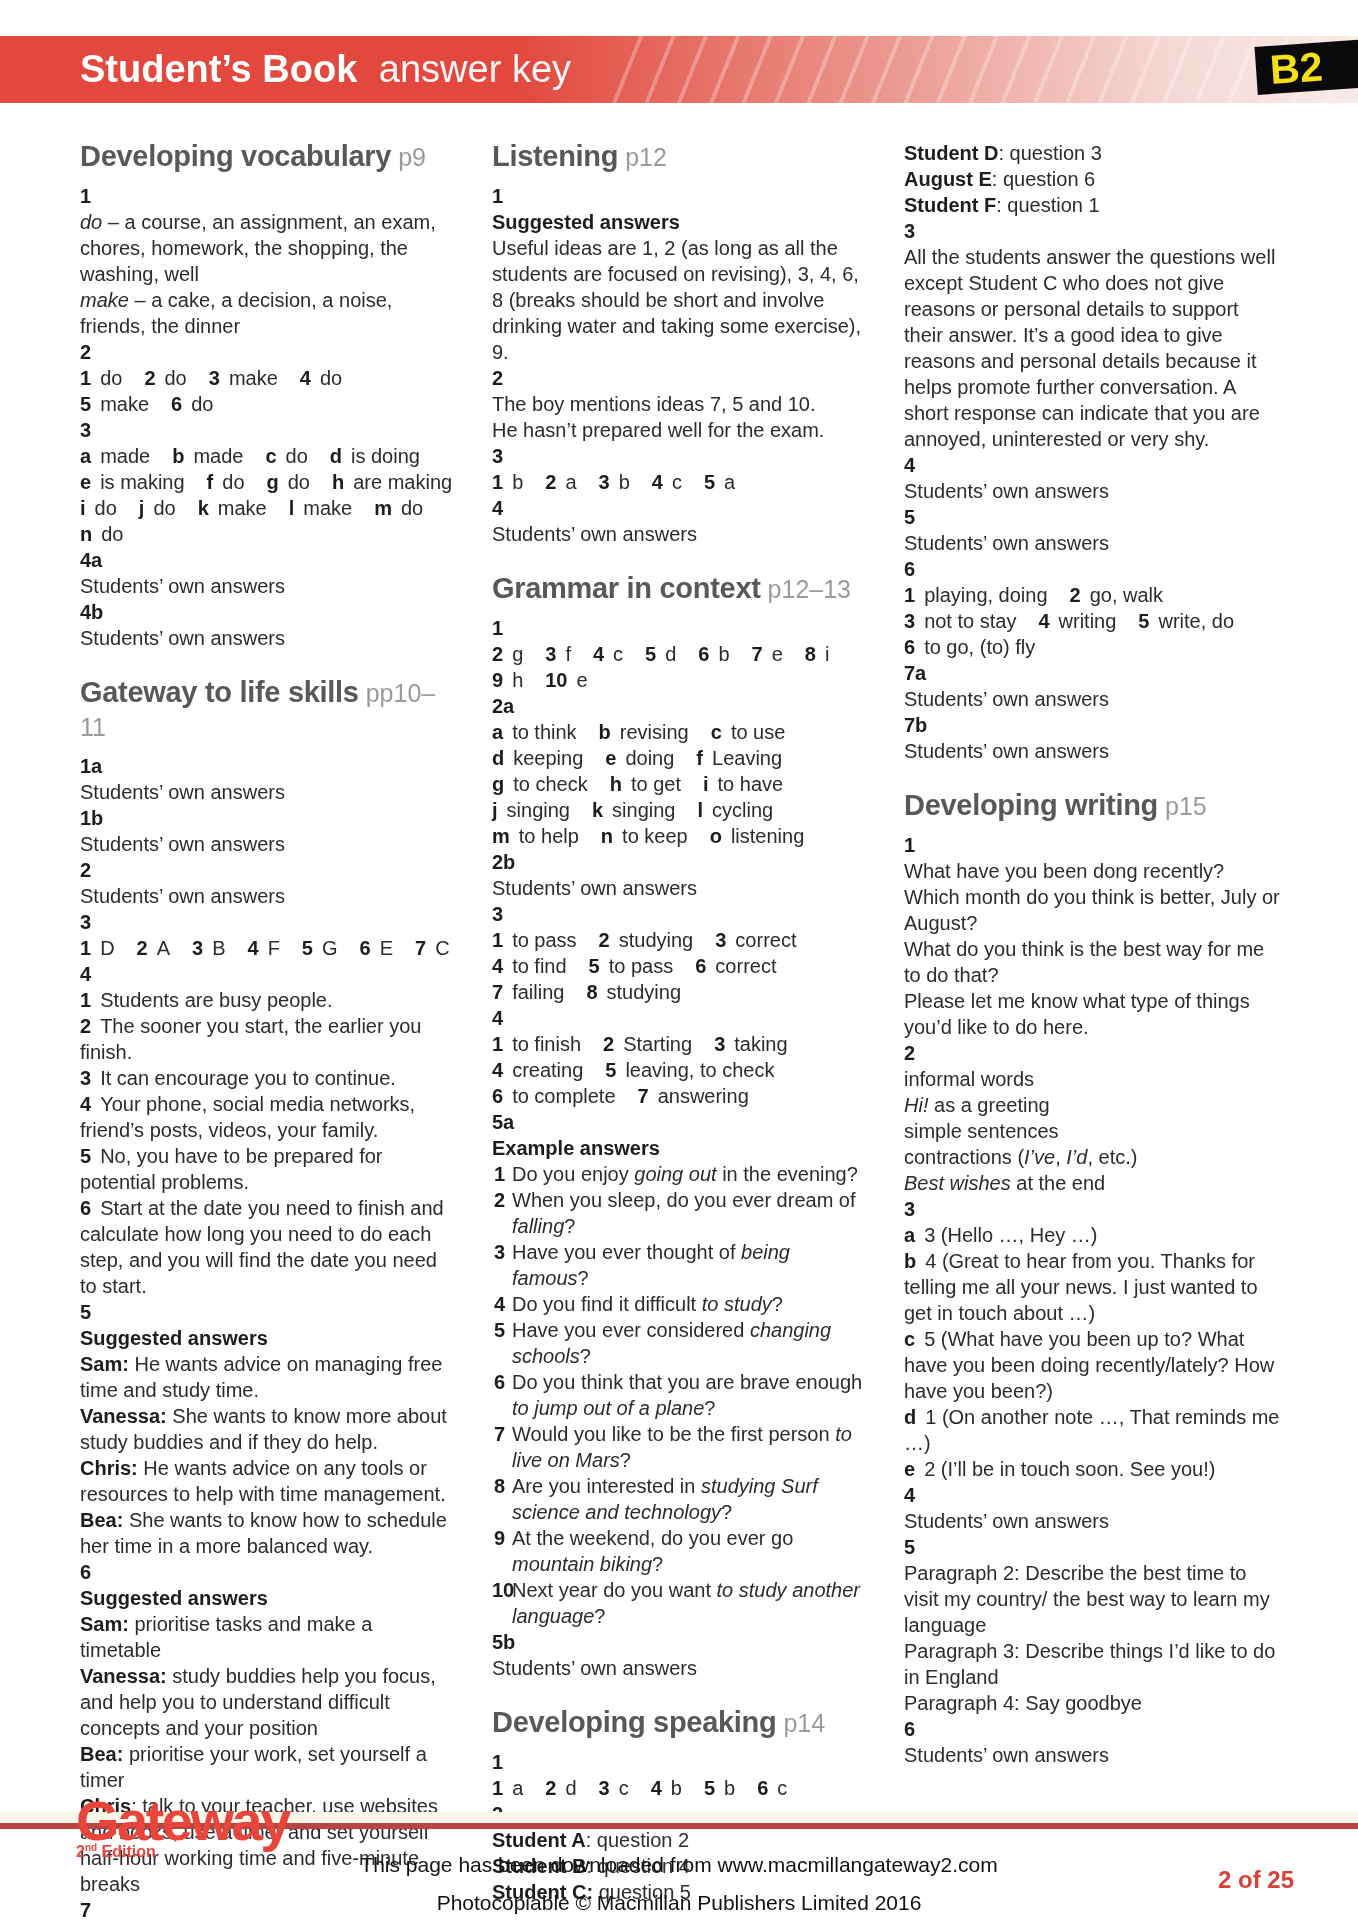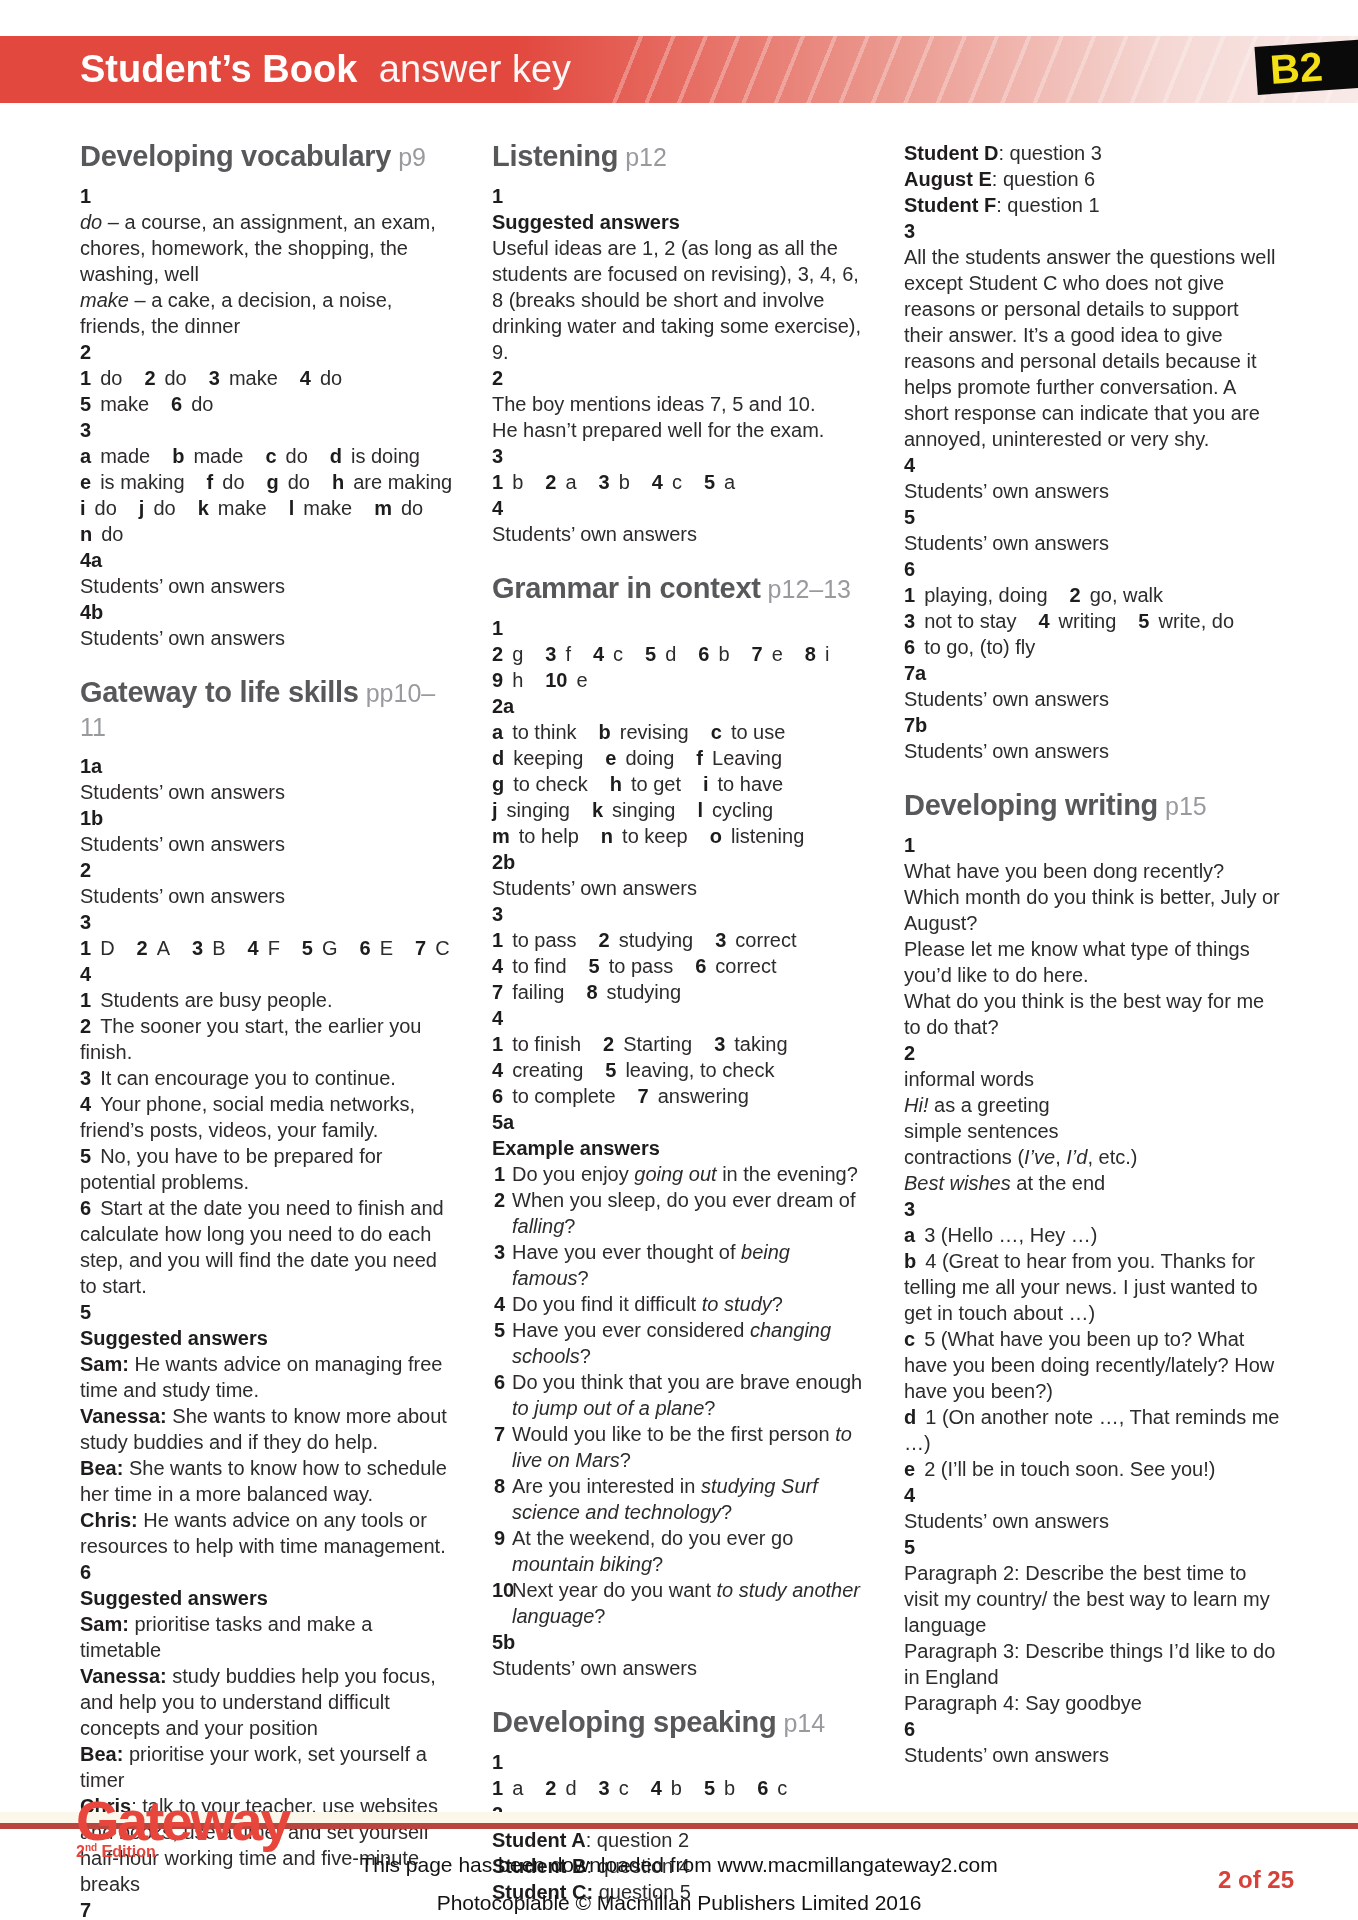--- a/index.html
+++ b/index.html
@@ -89,22 +89,22 @@
         <div class="para"><span class="rn">1</span><span>Students are busy people.</span></div>
         <div class="para"><span class="rn">2</span><span>The sooner you start, the earlier you finish.</span></div>
         <div class="para"><span class="rn">3</span><span>It can encourage you to continue.</span></div>
         <div class="para"><span class="rn">4</span><span>Your phone, social media networks, friend’s posts, videos, your family.</span></div>
         <div class="para"><span class="rn">5</span><span>No, you have to be prepared for potential problems.</span></div>
         <div class="para"><span class="rn">6</span><span>Start at the date you need to finish and calculate how long you need to do each step, and you will find the date you need to start.</span></div>
         <div class="lbl">5</div>
         <div class="bline">Suggested answers</div>
         <div class="para"><span class="rb">Sam:</span><span> He wants advice on managing free time and study time.</span></div>
         <div class="para"><span class="rb">Vanessa:</span><span> She wants to know more about study buddies and if they do help.</span></div>
+        <div class="para"><span class="rb">Chris:</span><span> He wants advice on any tools or resources to help with time management.</span></div>
         <div class="para"><span class="rb">Bea:</span><span> She wants to know how to schedule her time in a more balanced way.</span></div>
-        <div class="para"><span class="rb">Chris:</span><span> He wants advice on any tools or resources to help with time management.</span></div>
         <div class="lbl">6</div>
         <div class="bline">Suggested answers</div>
         <div class="para"><span class="rb">Sam:</span><span> prioritise tasks and make a timetable</span></div>
         <div class="para"><span class="rb">Vanessa:</span><span> study buddies help you focus, and help you to understand difficult concepts and your position</span></div>
         <div class="para"><span class="rb">Bea:</span><span> prioritise your work, set yourself a timer</span></div>
         <div class="para"><span class="rb">Chris</span><span>: talk to your teacher, use websites and books, use a timer and set yourself half-hour working time and five-minute breaks</span></div>
         <div class="lbl">7</div>
       </div>
     <div class="col">
         <div class="sec-heading"><span>Listening</span><span class="pg">p12</span></div>
@@ -205,22 +205,22 @@
         <div class="row"><span class="pair"><span class="k">3</span><span>not to stay</span></span><span class="pair"><span class="k">4</span><span>writing</span></span><span class="pair"><span class="k">5</span><span>write, do</span></span></div>
         <div class="row"><span class="pair"><span class="k">6</span><span>to go, (to) fly</span></span></div>
         <div class="lbl">7a</div>
         <div class="para"><span>Students’ own answers</span></div>
         <div class="lbl">7b</div>
         <div class="para"><span>Students’ own answers</span></div>
         <div class="sec-heading"><span>Developing writing</span><span class="pg">p15</span></div>
         <div class="lbl">1</div>
         <div class="para"><span>What have you been dong recently?</span></div>
         <div class="para"><span>Which month do you think is better, July or August?</span></div>
+        <div class="para"><span>What do you think is the best way for me to do that?</span></div>
         <div class="para"><span>Please let me know what type of things you’d like to do here.</span></div>
-        <div class="para"><span>What do you think is the best way for me to do that?</span></div>
         <div class="lbl">2</div>
         <div class="para"><span>informal words</span></div>
         <div class="para"><span class="ri">Hi!</span><span> as a greeting</span></div>
         <div class="para"><span>simple sentences</span></div>
         <div class="para"><span>contractions (</span><span class="ri">I’ve</span><span>, </span><span class="ri">I’d</span><span>, etc.)</span></div>
         <div class="para"><span class="ri">Best wishes</span><span> at the end</span></div>
         <div class="lbl">3</div>
         <div class="para"><span class="rn">a</span><span>3 (Hello …, Hey …)</span></div>
         <div class="para"><span class="rn">b</span><span>4 (Great to hear from you. Thanks for telling me all your news. I just wanted to get in touch about …)</span></div>
         <div class="para"><span class="rn">c</span><span>5 (What have you been up to? What have you been doing recently/lately? How have you been?)</span></div>

